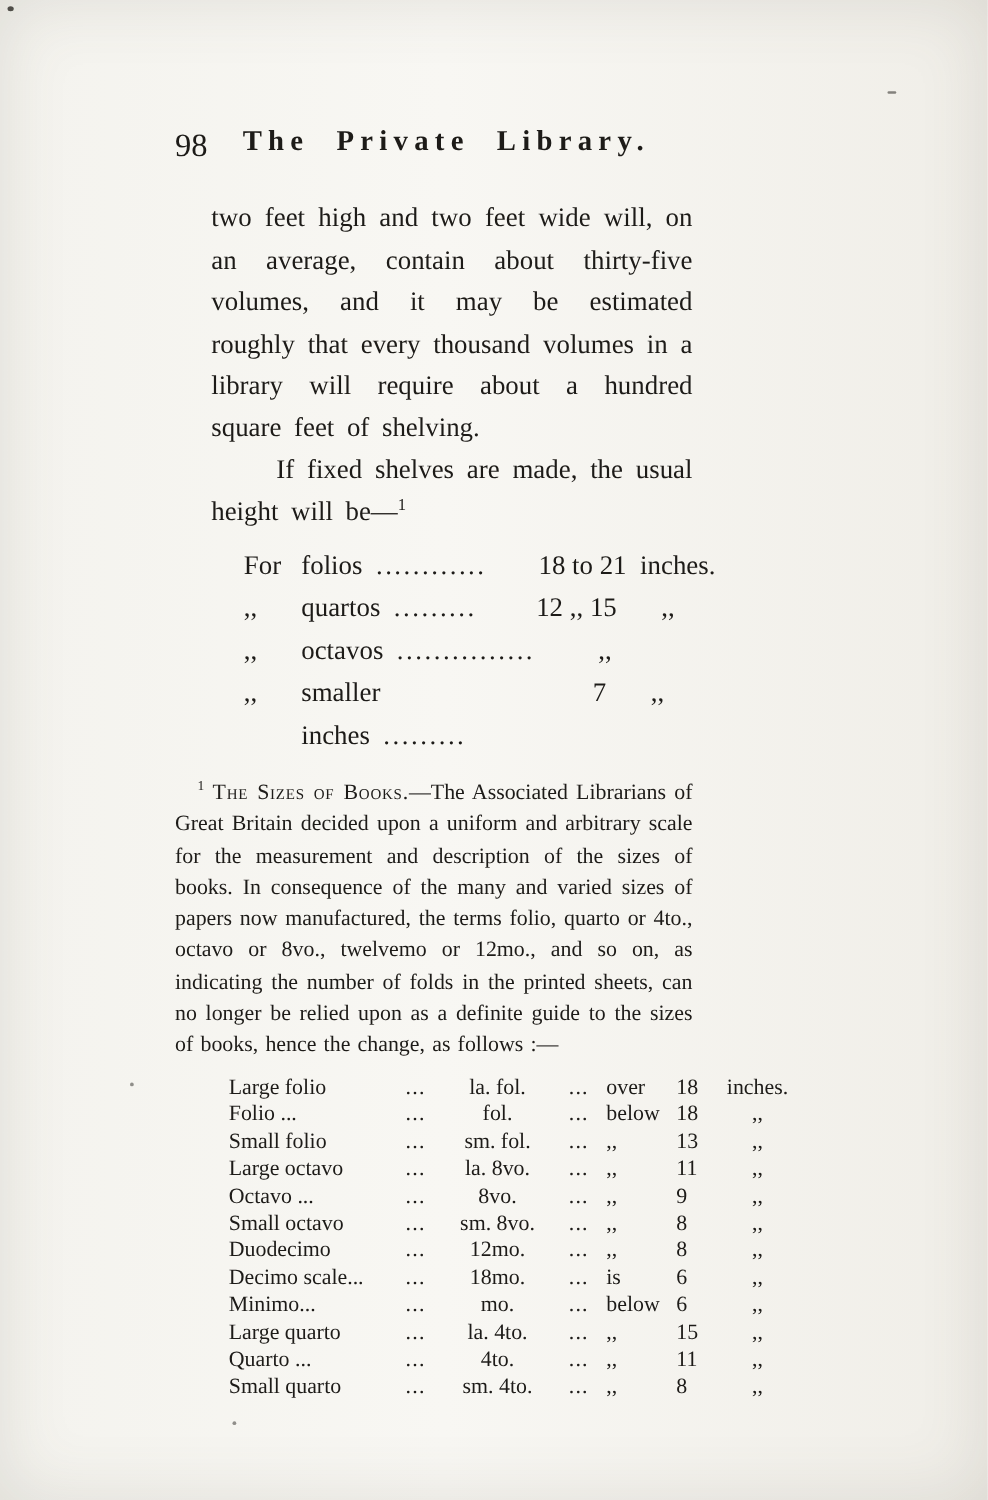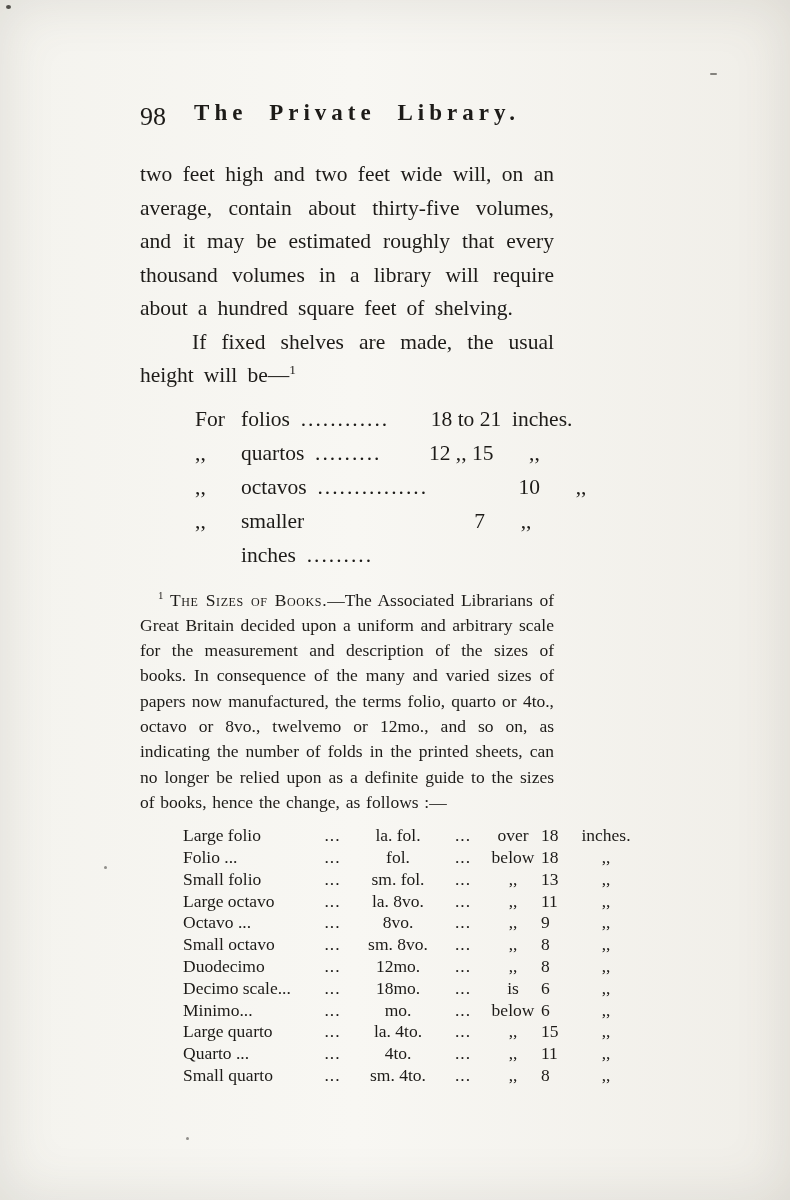--- a/index.html
+++ b/index.html
@@ -45,20 +45,21 @@
     word-spacing: 11px;
     padding-left: 20px;
   }
 
   
   .body-para {
     font-size: 21.5px;
     line-height: 33.5px;
     text-align: justify;
     word-spacing: 0.22em;
+    margin-left: 29px;
   }
   .body-para.indent { text-indent: 52px; }
   sup.fn-ref-sup {
     font-size: 0.62em;
     vertical-align: super;
     line-height: 0;
   }
 
   
   .shelf-list {
@@ -97,21 +98,21 @@
     line-height: 21.8px;
   }
   .size-row {
     display: grid;
     grid-template-columns: 127px 45px 86px 44px 56px 32px 66px;
     align-items: baseline;
   }
   .c-name  { text-align: left; }
   .c-dots  { text-align: center; letter-spacing: 1px; }
   .c-abbr  { text-align: center; }
-  .c-qual  { text-align: center; }
+  .c-qual  { }
   .c-num   { }
   .c-unit  { text-align: center; }
 
   
   .speck {
     position: absolute;
     background: #2a2823;
     border-radius: 50%;
   }
   .speck-corner { left: 6px; top: 5px; width: 5px; height: 4px; opacity: 0.8; }
@@ -150,21 +151,20 @@
       <div class="shelf-row">
         <span class="sh-prefix">,,</span>
         <span class="sh-item"><span>quartos</span>&nbsp;&nbsp;<span class="dots">.........</span></span>
         <span class="sh-value">12 ,, 15</span>
         <span class="sh-unit">,,</span>
       </div>
 
       <div class="shelf-row">
         <span class="sh-prefix">,,</span>
         <span class="sh-item"><span>octavos</span>&nbsp;&nbsp;<span class="dots">...............</span></span>
-        <span class="sh-value">10</span>
         <span class="sh-unit">,,</span>
       </div>
 
       <div class="shelf-row">
         <span class="sh-prefix">,,</span>
         <span class="sh-item"><span>smaller inches</span>&nbsp;&nbsp;<span class="dots">.........</span></span>
         <span class="sh-value">7</span>
         <span class="sh-unit">,,</span>
       </div>
     </div>

